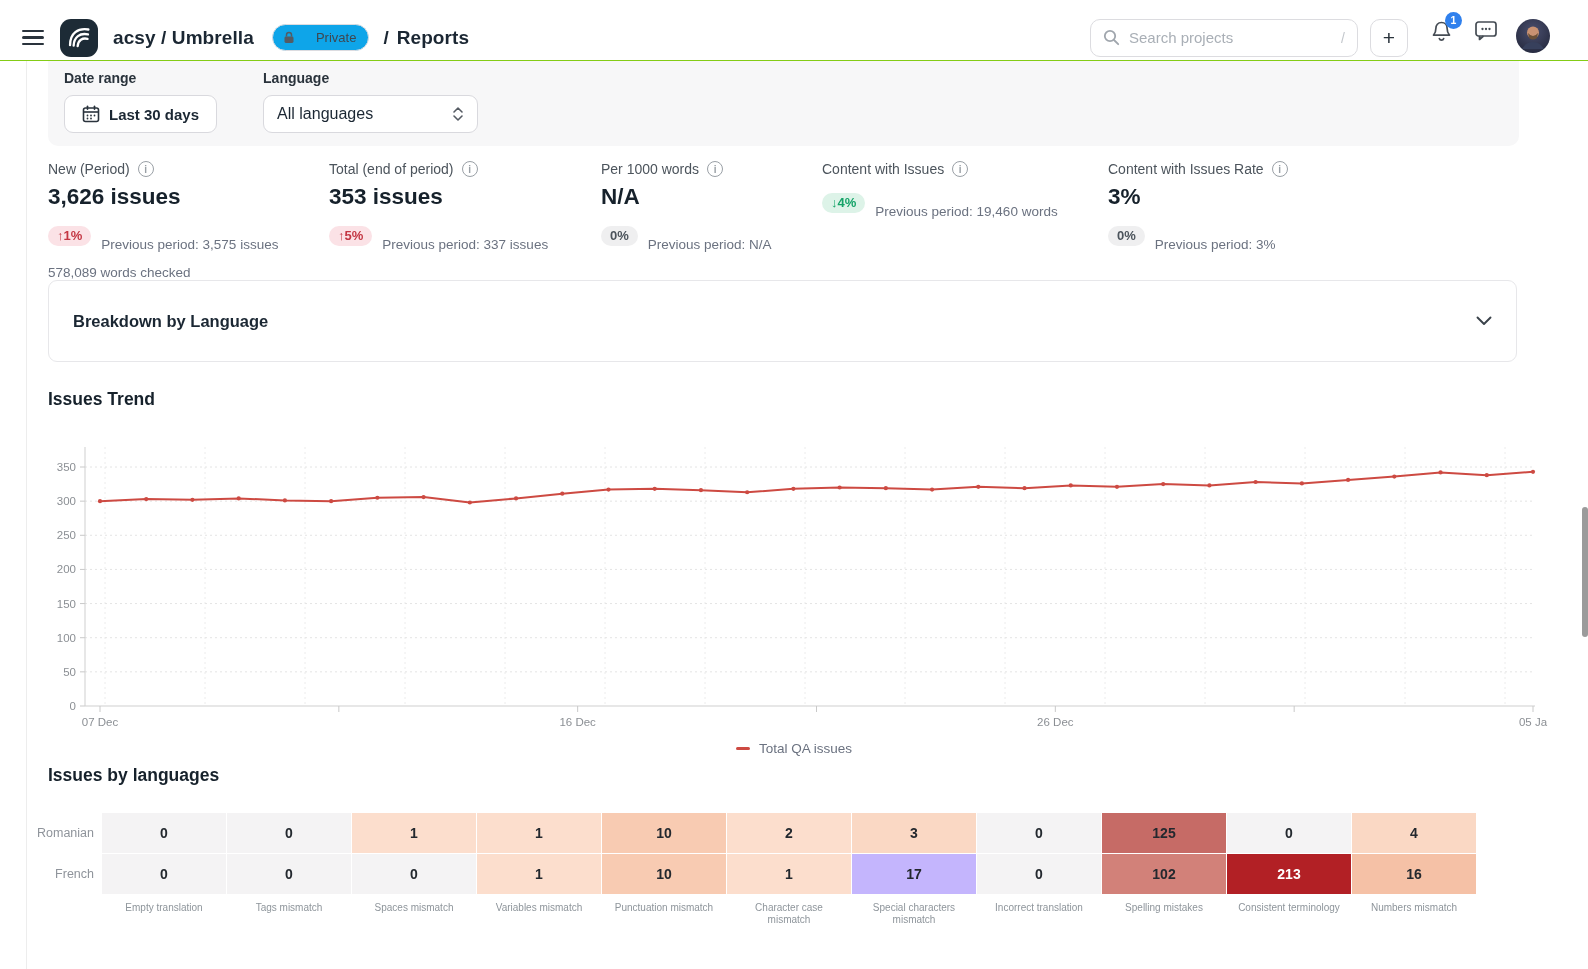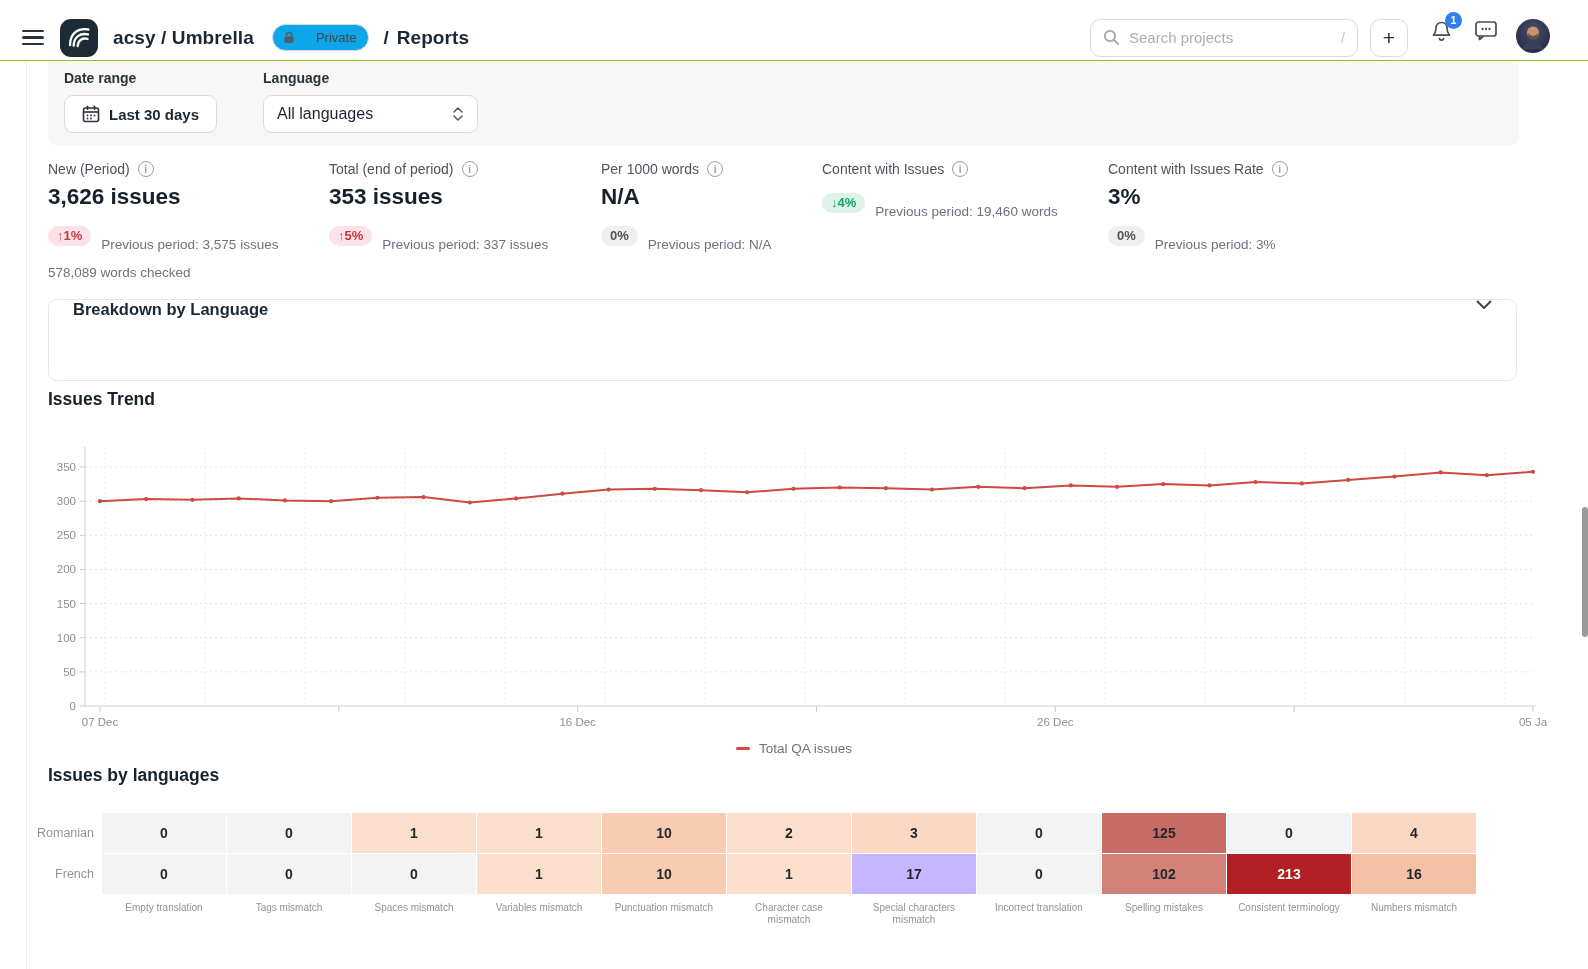--- a/index.html
+++ b/index.html
@@ -55,22 +55,22 @@
   .pill { border-radius:11px; padding:2.5px 9px; font-size:13px; font-weight:600; white-space:nowrap; }
   .pill.up { background:#fbe2e6; color:#c43643; }
   .pill.down { background:#ddf3e8; color:#15a368; }
   .pill.neutral { background:#efeff0; color:#4c545c; }
   .stat-prev { font-size:13.5px; color:#6b7280;margin-top:18px; }
   .stat-extra { font-size:13.5px; color:#6b7280; margin-top:13px; }
   .info-circ { width:16px; height:16px; border:1.3px solid #9aa0a6; border-radius:50%; color:#9aa0a6; font-size:10px;
                display:inline-flex; align-items:center; justify-content:center; font-weight:700; cursor:pointer; flex:0 0 auto; }
 
   
-  .breakdown-card { position:absolute; left:48px; top:299px; width:1469px; height:82px; border:1px solid #e7e7ea; border-radius:9px;
-                    background:#fff; display:flex; padding:0 24px; cursor:pointer; }
+  .breakdown-card { position:absolute; left:48px; top:280px; width:1469px; height:82px; border:1px solid #e7e7ea; border-radius:9px;
+                    background:#fff; display:flex; align-items:center; padding:0 24px; cursor:pointer; }
   .breakdown-title { font-size:16.5px; font-weight:700; color:#1b2733; }
   .breakdown-chevron { margin-left:auto; }
 
   
   .section-title { position:absolute; left:48px; font-size:17.5px; font-weight:700; color:#16212b; }
   .t-trend { top:389px; }
   .t-langs { top:765px; }
 
   
   .chart-svg { position:absolute; left:0; top:440px; }

